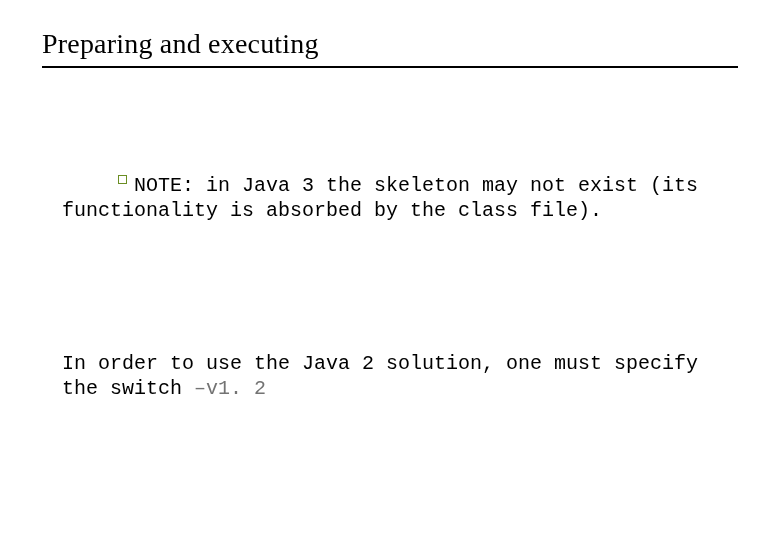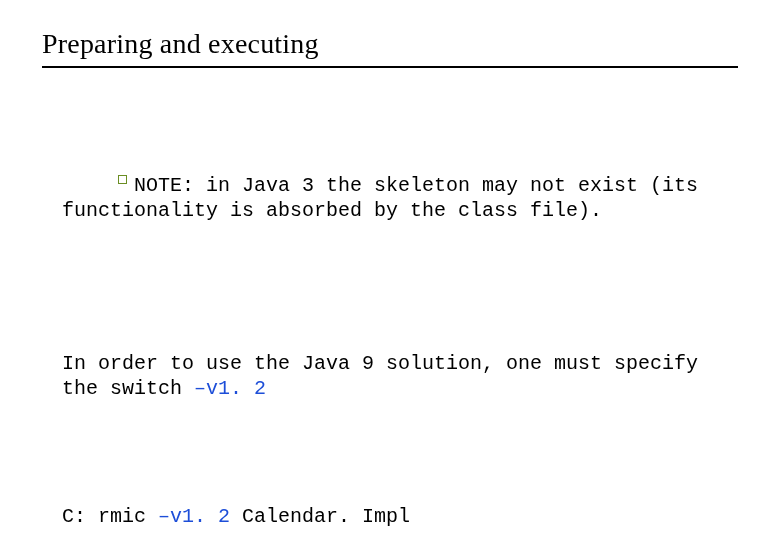--- a/index.html
+++ b/index.html
@@ -35,32 +35,31 @@
   }
   .bullet {
     position: absolute;
     left: 56px;
     top: 27px;
     width: 9px;
     height: 9px;
     border: 1.5px solid #6b8e23;
     background: transparent;
   }
-  .switch { color: #1d4ed8; }
+  .switch { color: #737373; }
 </style>
 </head>
 <body>
 
 <div class="slide">
   <div class="title-row">
     <h1 class="title">Preparing and executing</h1>
   </div>
 
   <div class="content">
     <div class="block">
       <span class="bullet"></span><span>NOTE: in Java 3 the skeleton may not exist (its functionality is absorbed by the class file).</span>
     </div>
 
-    <div class="block"><span>In order to use the Java 9 solution, one must specify the switch </span><span class="switch">–v1. 2</span></div>
+    <div class="block"><span>In order to use the Java 2 solution, one must specify the switch </span><span class="switch">–v1. 2</span></div>
 
-    <div class="block"><span>C: rmic </span><span class="switch">–v1. 2</span><span> Calendar. Impl</span></div>
   </div>
 </div>
 
 </body></html>

